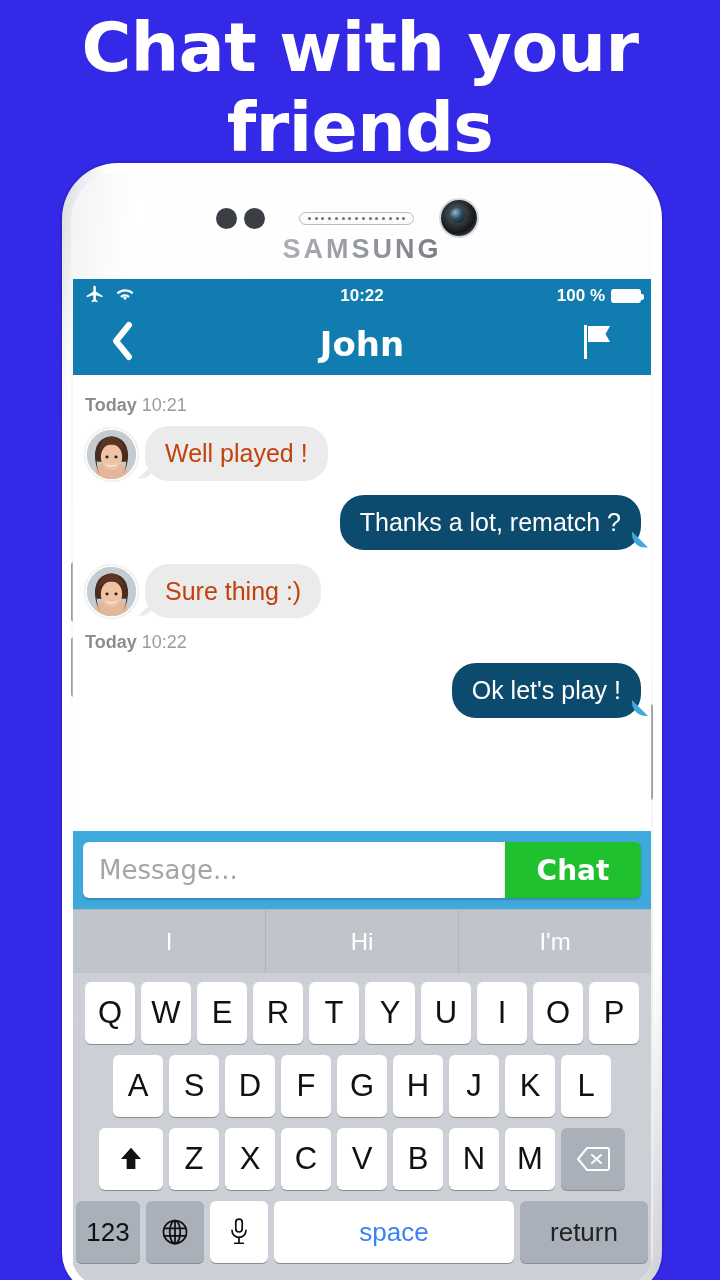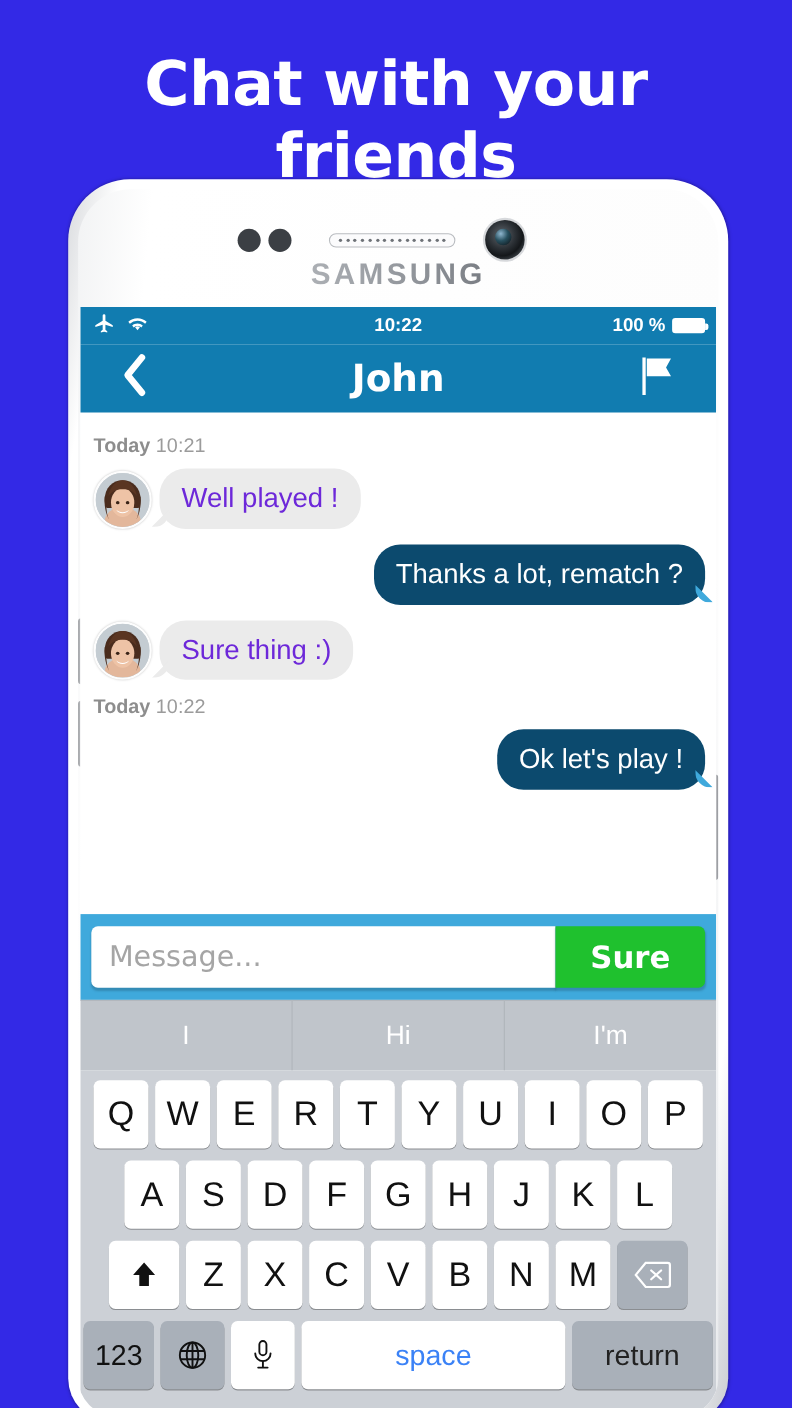--- a/index.html
+++ b/index.html
@@ -10,25 +10,24 @@
   }
   body { background: #3329e6; position: relative; }
 
   
   .headline {
     position: absolute; top: 0; left: 0; width: 720px;
     padding-top: 8px;
     text-align: center;
     color: #ffffff;
     font-weight: bold;
-    font-size: 56px;
+    font-size: 68px;
     line-height: 1.17;
     letter-spacing: -0.5px;
     font-family: "DejaVu Sans", sans-serif;
-    margin-top: 36px;
   }
 
   
   .phone {
     position: absolute;
     left: 62px; top: 163px;
     width: 600px; height: 1130px;
     border-radius: 56px 56px 40px 40px;
     background: linear-gradient(100deg,#d8dadd 0%,#ffffff 6%,#ffffff 92%,#c9ccd1 100%);
     box-shadow: 0 0 3px rgba(0,0,0,.35);
@@ -167,21 +166,21 @@
     box-shadow: 0 0 2px rgba(0,0,0,.25);
     background: #c3ccd2;
     position: relative;
   }
   .avatar svg { display: block; width: 100%; height: 100%; }
   .bubble {
     max-width: 400px; padding: 13px 20px; font-size: 25px; line-height: 1.15;
     position: relative;
   }
   .bubble.in {
-    background: #ebebeb; color: #6d28d9;
+    background: #ebebeb; color: #c2410c;
     border-radius: 24px;
   }
   .bubble.in::after {
     content: ""; position: absolute; left: -7px; bottom: 2px;
     width: 16px; height: 16px; background: #ebebeb;
     border-radius: 0 0 14px 0;
     clip-path: polygon(100% 0, 100% 100%, 0 100%);
   }
   .bubble.out {
     background: #0c4a6e; color: #fff;
@@ -381,21 +380,21 @@
           <span>10:22</span>
         </div>
 
         <div class="row out">
           <div class="bubble out">Ok let's play !</div>
         </div>
       </div>
 
       <div class="inputbar">
         <div class="msg-input">Message...</div>
-        <div class="send-btn">Sure</div>
+        <div class="send-btn">Chat</div>
       </div>
 
       <div class="suggestions">
         <div class="sug">I</div>
         <div class="sug">Hi</div>
         <div class="sug">I'm</div>
       </div>
 
       <div class="keyboard">
         <div class="krow">

